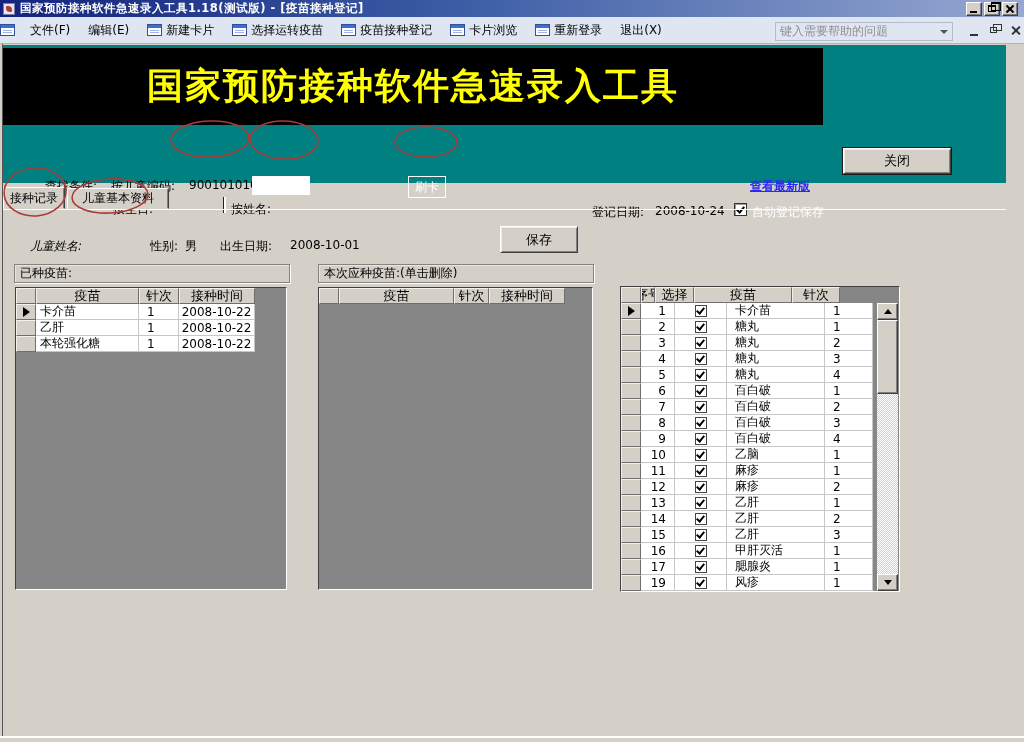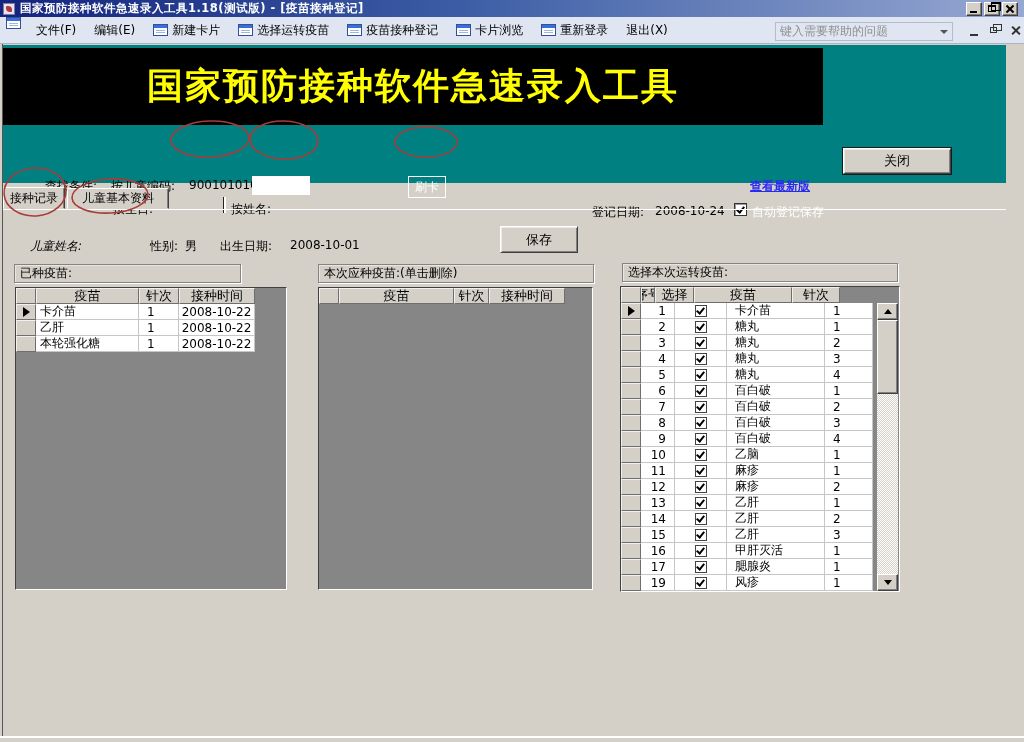--- a/index.html
+++ b/index.html
@@ -25,21 +25,21 @@
     box-shadow:inset -1px -1px 0 #808080; position:relative; }
   .glyph-min { position:absolute; left:3px; bottom:2px; width:7px; height:2px; background:#000; }
   .glyph-restore { position:absolute; left:3px; top:2px; width:8px; height:7px; border:1px solid #000; border-top-width:2px; background:#d4d0c8; }
   .glyph-restore::before { content:""; position:absolute; left:2px; top:-5px; width:8px; height:6px; border:1px solid #000; border-top-width:2px; }
   .glyph-close { position:absolute; left:3px; top:2px; width:8px; height:8px; }
   .glyph-close::before,.glyph-close::after { content:""; position:absolute; left:3px; top:-1px; width:2px; height:10px; background:#000; }
   .glyph-close::before { transform:rotate(45deg); } .glyph-close::after { transform:rotate(-45deg); }
   
   .menubar { position:absolute; left:0; top:17px; width:1024px; height:27px;
     background:#dfe6f1; border-bottom:1px solid #aab4c4;
-    display:flex; padding-left:6px; }
+    display:flex; align-items:center; }
   .menu-item { padding:4px 9px; white-space:nowrap; display:flex; align-items:center; gap:4px; }
   .form-icon { width:15px; height:12px; background:#fff; border:1px solid #35509a;
     position:relative; flex:0 0 auto; }
   .form-icon::before { content:""; position:absolute; left:0; top:0; width:13px; height:3px; background:#3a6fd8; }
   .form-icon::after { content:""; position:absolute; left:2px; top:5px; width:9px; height:1px;
     box-shadow:0 2px 0 #9db4e6, 0 0 0 #9db4e6; background:#9db4e6; }
   .help-box { position:absolute; left:775px; top:22px; width:178px; height:19px;
     border:1px solid #b2bccc; display:flex; align-items:center; padding:0 4px; }
   .help-text { color:#8f8f8f; flex:1; }
   .dd-arrow { width:0; height:0; border-left:4px solid transparent; border-right:4px solid transparent; border-top:4px solid #555; }
@@ -231,21 +231,21 @@
 
   <span class="t-label" style="position:absolute; left:30px; top:238px;font-style:italic;">儿童姓名:</span>
   <span class="t-label" style="position:absolute; left:150px; top:238px;">性别:</span>
   <span class="t-label" style="position:absolute; left:185px; top:238px;">男</span>
   <span class="t-label" style="position:absolute; left:220px; top:238px;">出生日期:</span>
   <span class="t-label" style="position:absolute; left:290px; top:238px;">2008-10-01</span>
   <div class="btn-classic save-button">
       <span>保存</span>
     </div>
 
-  <div class="glabel" style="left:14px; top:264px; width:227px;">已种疫苗:</div>
+  <div class="glabel" style="left:14px; top:264px; width:276px;">已种疫苗:</div>
   <div class="grid g1" style="left:15px; top:287px; width:272px; height:303px;">
     <div class="ghead">
       <div class="hcell" style="width:20px;"></div>
       <div class="hcell" style="width:103px;">疫苗</div>
       <div class="hcell" style="width:40px;">针次</div>
       <div class="hcell" style="width:76px;">接种时间</div>
     </div>
     <div id="g1-rows">
         <div class="grow">
           <div class="rowsel">
@@ -273,21 +273,20 @@
   <div class="glabel" style="left:318px; top:264px; width:276px;">本次应种疫苗:(单击删除)</div>
   <div class="grid g2" style="left:318px; top:287px; width:275px; height:303px;">
     <div class="ghead">
       <div class="hcell" style="width:20px;"></div>
       <div class="hcell cv">疫苗</div>
       <div class="hcell cd">针次</div>
       <div class="hcell ct">接种时间</div>
     </div>
   </div>
 
-  <div class="glabel" style="left:622px; top:263px; width:276px;">选择本次运转疫苗:</div>
   <div class="grid g3" style="left:620px; top:286px; width:280px; height:306px;">
     <div class="ghead">
       <div class="hcell" style="width:20px;"></div>
       <div class="hcell" style="width:14px;">序号</div>
       <div class="hcell" style="width:39px;">选择</div>
       <div class="hcell" style="width:98px;">疫苗</div>
       <div class="hcell" style="width:48px;">针次</div>
     </div>
     <div id="g3-rows">
         <div class="grow">

